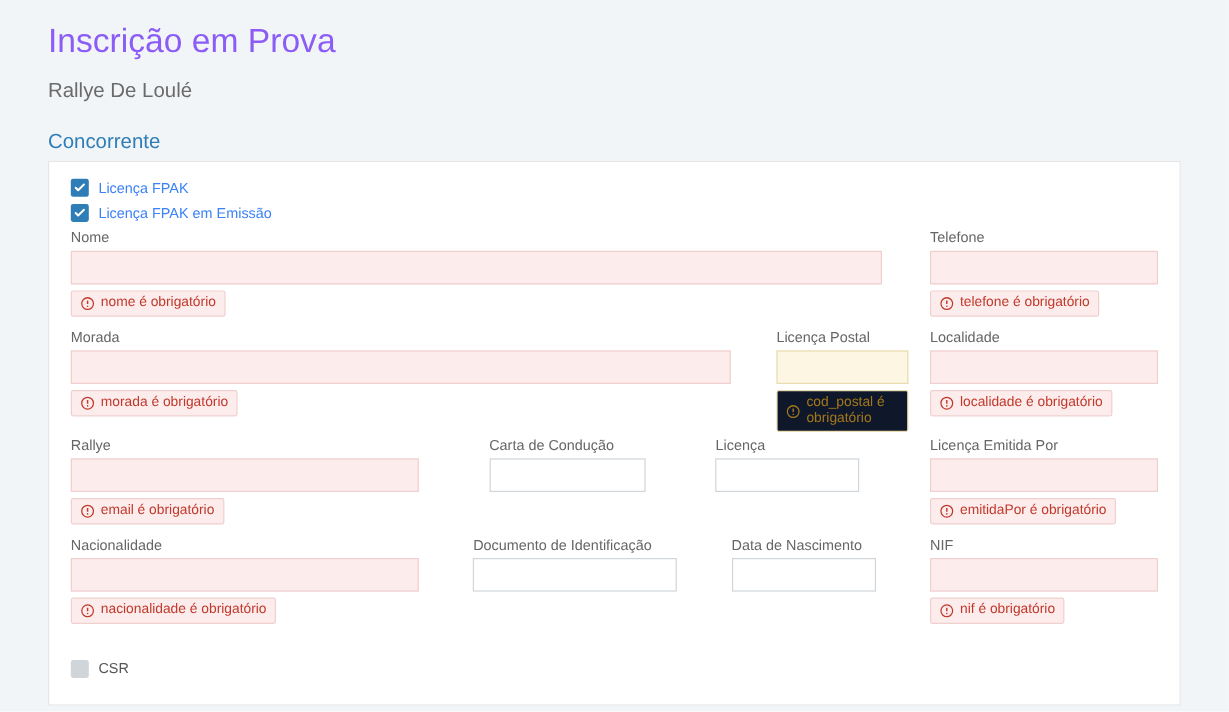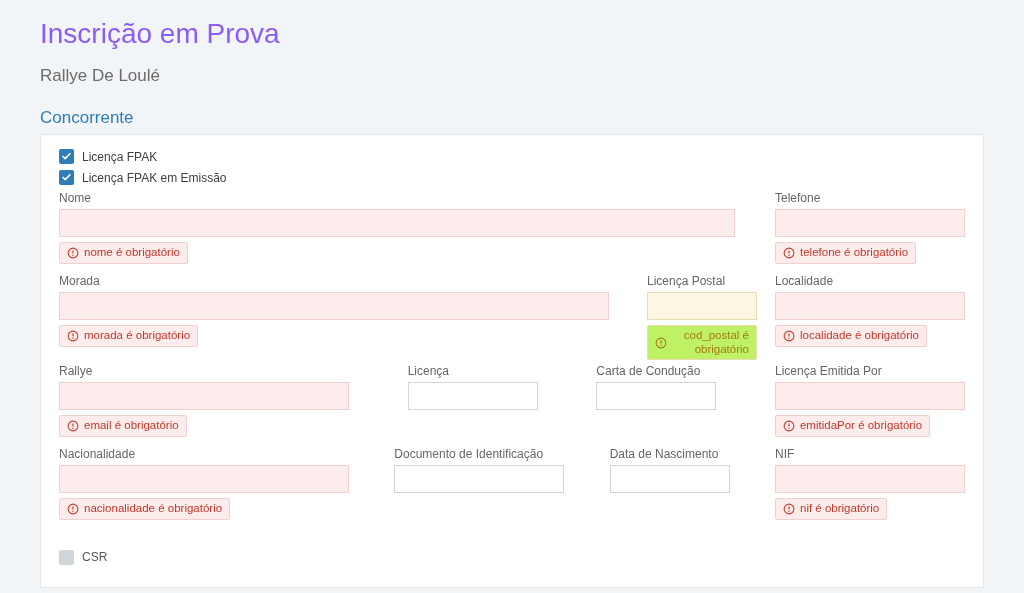--- a/index.html
+++ b/index.html
@@ -38,21 +38,21 @@
     background: #fff;
     border: 1px solid #e6e6e6;
     padding: 14px 18px 22px 18px;
   }
   .chk-row {
     display: flex;
     align-items: center;
     gap: 8px;
     margin-bottom: 6px;
     font-size: 12px;
-    color: #404040;
+    color: #3b82f6;
   }
   .chk {
     width: 15px; height: 15px;
     display: inline-flex;
     align-items: center;
     justify-content: center;
     border-radius: 2px;
   }
   .chk.on { background: #2f7db6; }
   .chk.off { background: #d0d5da; }
@@ -88,25 +88,24 @@
     padding: 3px 7px;
     font-size: 11.5px;
     border-radius: 2px;
   }
   .msg.err {
     background: #fdecec;
     border: 1px solid #f0cfcf;
     color: #c0392b;
   }
   .msg.warn {
-    background: #bef264;
+    background: #0f172a;
     border: 1px solid #e9dcb0;
     color: #a4791a;
     max-width: 100%;
-    text-align: right;
   }
   .msg svg { width: 12px; height: 12px; flex-shrink:0; }
   .msg span { line-height: 1.2; }
 
   
   .row1 {
     display: grid;
     grid-template-columns: 1fr 190px;
     column-gap: 40px;
   }
@@ -241,25 +240,25 @@
         <div class="msg err">
           <svg viewBox="0 0 16 16">
               <circle cx="8" cy="8" r="6.5" stroke="#c0392b" stroke-width="1.4" fill="none"></circle>
               <line x1="8" y1="4.5" x2="8" y2="8.5" stroke="#c0392b" stroke-width="1.6"></line>
               <circle cx="8" cy="11" r="0.9" fill="#c0392b"></circle>
             </svg>
           <span>email é obrigatório</span>
         </div>
       </div>
       <div class="field">
+        <label>Carta de Condução</label>
+        <input type="text" value="" style="">
+      </div>
+      <div class="field">
         <label>Licença</label>
-        <input type="text" value="" style="">
-      </div>
-      <div class="field">
-        <label>Carta de Condução</label>
         <input type="text" value="" style="">
       </div>
       <div class="field err">
         <label>Licença Emitida Por</label>
         <input type="text" value="" style="">
         <div class="msg err">
           <svg viewBox="0 0 16 16">
               <circle cx="8" cy="8" r="6.5" stroke="#c0392b" stroke-width="1.4" fill="none"></circle>
               <line x1="8" y1="4.5" x2="8" y2="8.5" stroke="#c0392b" stroke-width="1.6"></line>
               <circle cx="8" cy="11" r="0.9" fill="#c0392b"></circle>

